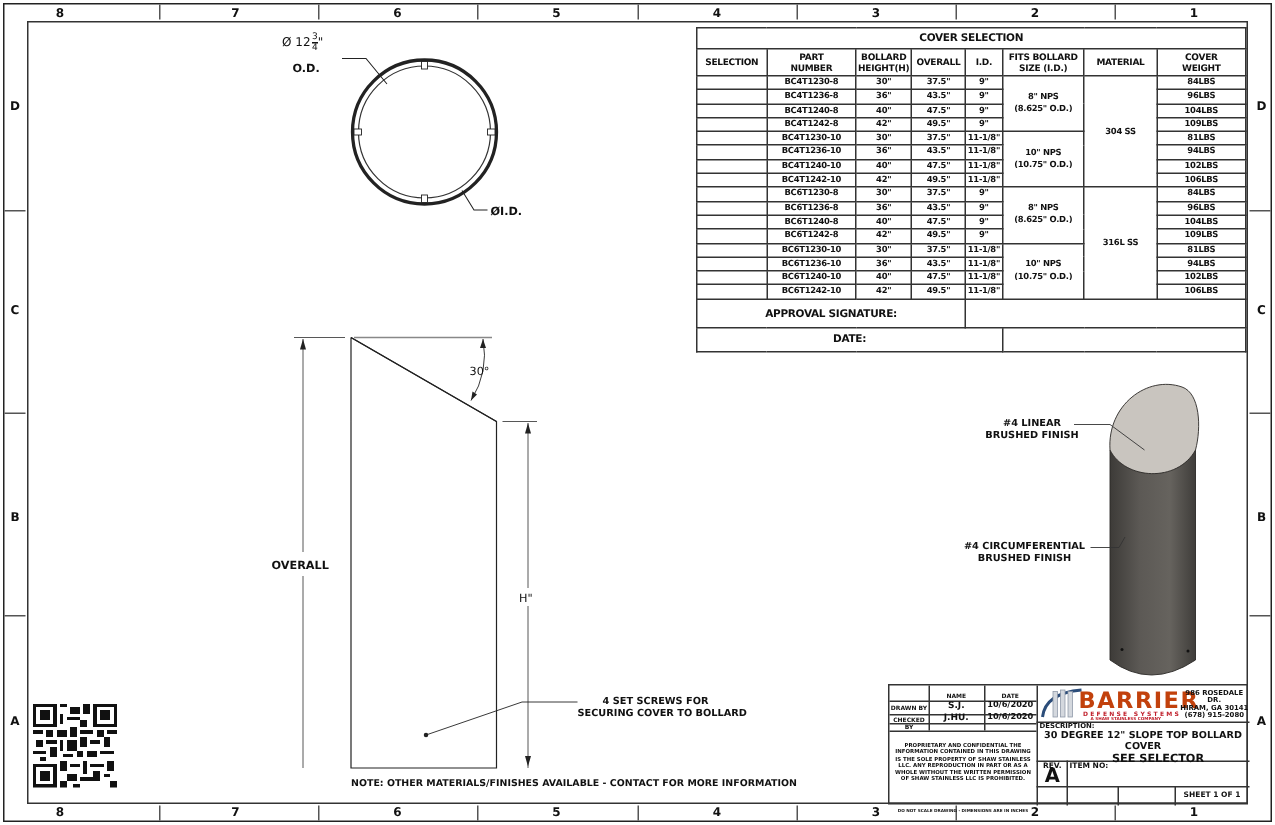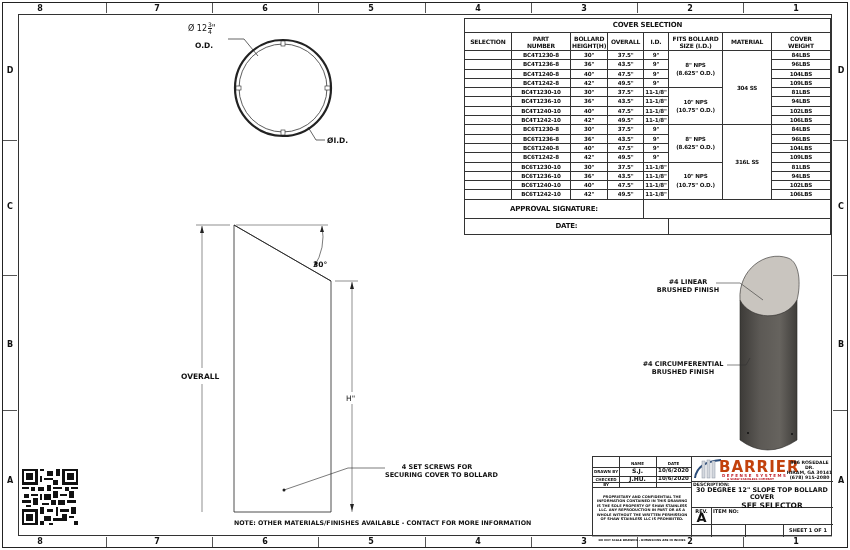--- a/index.html
+++ b/index.html
@@ -146,21 +146,21 @@
 
     <line x1="592" y1="536" x2="832" y2="536" stroke="#333" stroke-width="0.8"></line>
   </svg>
 
   <div class="lbl" style="left:188px;top:22px;font-size:8px;font-weight:normal">
     <span>Ø 12</span><span style="display:inline-block;vertical-align:middle;font-size:6px;line-height:6px;text-align:center;margin-left:1px"><span style="display:block;border-bottom:0.7px solid #111">3</span><span style="display:block">4</span></span><span>"</span>
   </div>
   <div class="lbl" style="left:195px;top:41px;font-size:7.5px;font-weight:bold">O.D.</div>
   <div class="lbl" style="left:327px;top:136px;font-size:7.5px;font-weight:bold">ØI.D.</div>
 
-  <div class="lbl" style="left:313px;top:260px;font-size:7.5px;font-weight:bold">30°</div>
+  <div class="lbl" style="left:313px;top:243px;font-size:7.5px;font-weight:normal">30°</div>
   <div class="lbl" style="left:181px;top:372px;font-size:7.5px">OVERALL</div>
   <div class="lbl" style="left:346px;top:394px;font-size:7.5px;font-weight:normal">H"</div>
   <div class="lbl lbl-c" style="left:385px;top:464px;font-size:6.5px;line-height:7.5px;width:104px">
     <div>4 SET SCREWS FOR</div>
     <div>SECURING COVER TO BOLLARD</div>
   </div>
   <div class="lbl" style="left:234px;top:519px;font-size:6.3px">NOTE: OTHER MATERIALS/FINISHES AVAILABLE - CONTACT FOR MORE INFORMATION</div>
 
   <div class="lbl lbl-c" style="left:656px;top:279px;font-size:6.5px;line-height:7.5px;width:64px">
     <div>#4 LINEAR</div>

